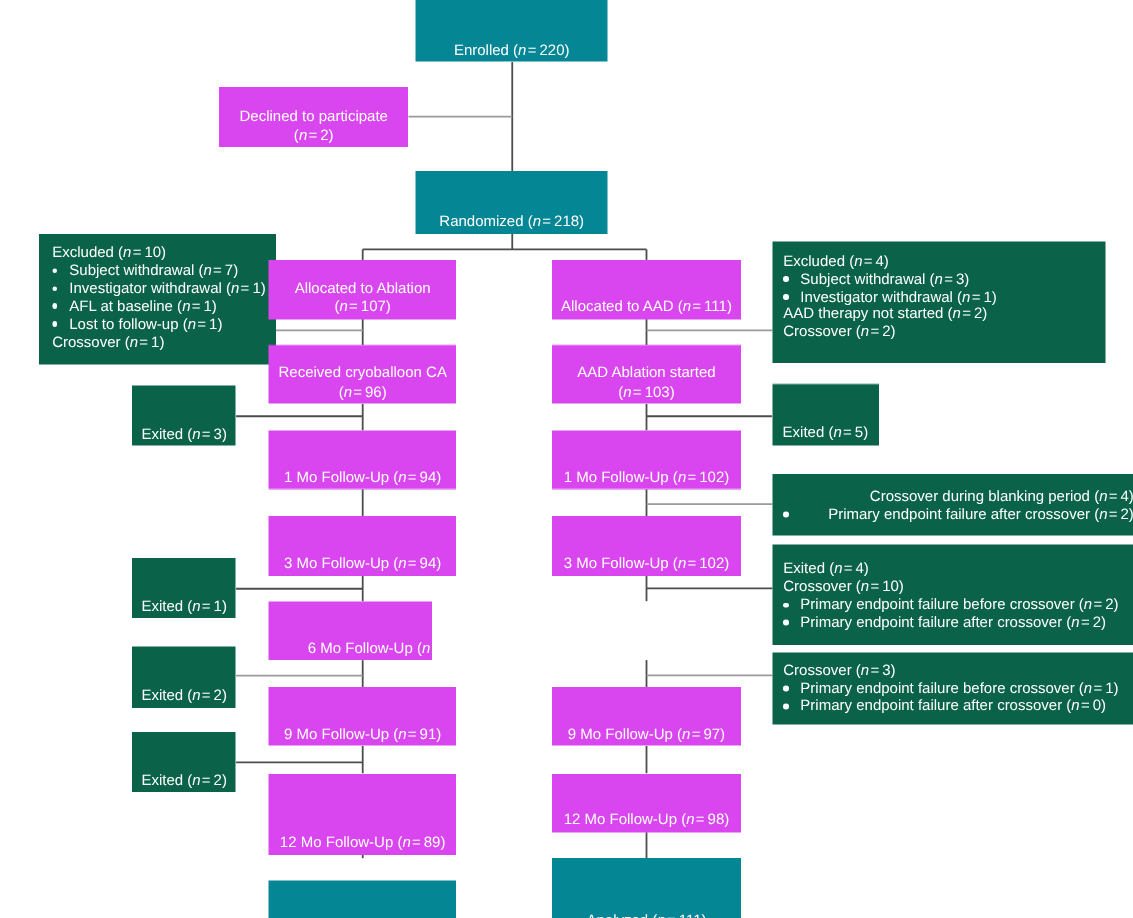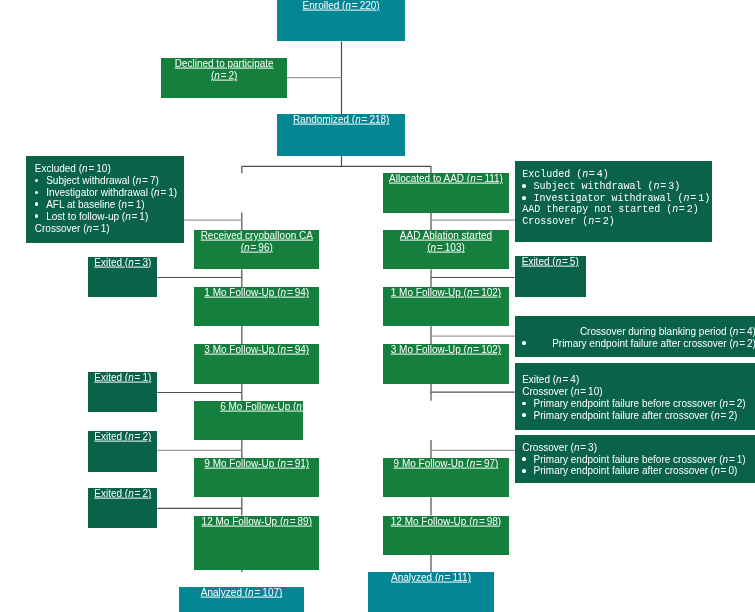--- a/index.html
+++ b/index.html
@@ -4,31 +4,31 @@
 <title>CONSORT participant flow diagram</title>
 <style>
   html,body{margin:0;padding:0;background:#ffffff;}
   body{width:755px;height:612px;position:relative;overflow:hidden;
        font-family:"Liberation Sans",sans-serif;
        -webkit-font-smoothing:antialiased;text-rendering:optimizeLegibility;}
   #stage{position:absolute;left:0;top:0;width:755px;height:612px;}
   svg.edges{position:absolute;left:0;top:0;width:755px;height:612px;
             overflow:visible;pointer-events:none;}
   .node{position:absolute;box-sizing:border-box;color:#ffffff;}
-  .node.ctr{display:flex;align-items:flex-start;justify-content:center;text-decoration:underline;}
+  .node.ctr{display:flex;align-items:flex-end;justify-content:center;}
   .node.ctr .label{text-align:center;font-size:10px;line-height:12.4px;
                    transform:translate3d(0,-0.4px,0);white-space:nowrap;}
   .node.lst{font-size:10px;line-height:11.85px;}
   .node.lst ul{margin:0;padding:0;list-style:none;transform:translate3d(0,0,0);}
   .node.lst li{position:relative;white-space:nowrap;}
   .node.lst li.bullet{padding-left:11.4px;}
   .node.lst li.bullet::before{content:"";position:absolute;left:-0.1px;top:3.65px;
        width:3.7px;height:3.7px;border-radius:50%;background:#ffffff;}
   .teal{background:#058695;}
-  .red{background:#15803d;margin-left:15px;}
+  .red{background:#d946ef;}
   .green{background:#0a6349;}
   i.stat-n{font-style:italic;}
 </style>
 </head>
 <body>
 
 <div id="stage">
   <svg class="edges" viewBox="0 0 755 612" width="755" height="612">
     <line x1="341.5" x2="341.5" y1="41.4" y2="114.4" stroke="#4d4d4d" stroke-width="1.2"></line>
     <line x1="272.3" x2="341.5" y1="77.7" y2="77.7" stroke="#9a9a9a" stroke-width="1.2"></line>
@@ -74,28 +74,31 @@
   <div class="node lst green" style="left:-1px;top:156.1px;width:158.4px;height:86.6px;padding:7.2px 0 0 8.8px;margin-left:27px;">
     <ul>
       <li>Excluded (<i class="stat-n">n</i> = 10)</li>
       <li class="bullet">Subject withdrawal (<i class="stat-n">n</i> = 7)</li>
       <li class="bullet">Investigator withdrawal (<i class="stat-n">n</i> = 1)</li>
       <li class="bullet">AFL at baseline (<i class="stat-n">n</i> = 1)</li>
       <li class="bullet">Lost to follow-up (<i class="stat-n">n</i> = 1)</li>
       <li>Crossover (<i class="stat-n">n</i> = 1)</li>
     </ul>
   </div>
-  <div class="node lst green" style="left:514.9px;top:160.8px;width:197px;height:81.1px;padding:8.1px 0 0 7.3px;font-family:Liberation Mono, monospace;">
+  <div class="node lst green" style="left:514.9px;top:160.8px;width:222px;height:81.1px;padding:8.1px 0 0 7.3px;">
     <ul>
       <li>Excluded (<i class="stat-n">n</i> = 4)</li>
       <li class="bullet">Subject withdrawal (<i class="stat-n">n</i> = 3)</li>
       <li class="bullet">Investigator withdrawal (<i class="stat-n">n</i> = 1)</li>
       <li>AAD therapy not started (<i class="stat-n">n</i> = 2)</li>
       <li>Crossover (<i class="stat-n">n</i> = 2)</li>
     </ul>
+  </div>
+  <div class="node ctr red" style="left:179.1px;top:173.3px;width:125.4px;height:39.3px;">
+    <span class="label"><span>Allocated to Ablation</span><br><span>(<i class="stat-n">n</i> = 107)</span></span>
   </div>
   <div class="node ctr red" style="left:368.4px;top:173.3px;width:125.2px;height:39.3px;">
     <span class="label"><span>Allocated to AAD (<i class="stat-n">n</i> = 111)</span></span>
   </div>
   <div class="node ctr red" style="left:179.1px;top:230px;width:125.4px;height:39.3px;">
     <span class="label"><span>Received cryoballoon CA</span><br><span>(<i class="stat-n">n</i> = 96)</span></span>
   </div>
   <div class="node ctr red" style="left:368.4px;top:230px;width:125.2px;height:39.3px;">
     <span class="label"><span>AAD Ablation started</span><br><span>(<i class="stat-n">n</i> = 103)</span></span>
   </div>

